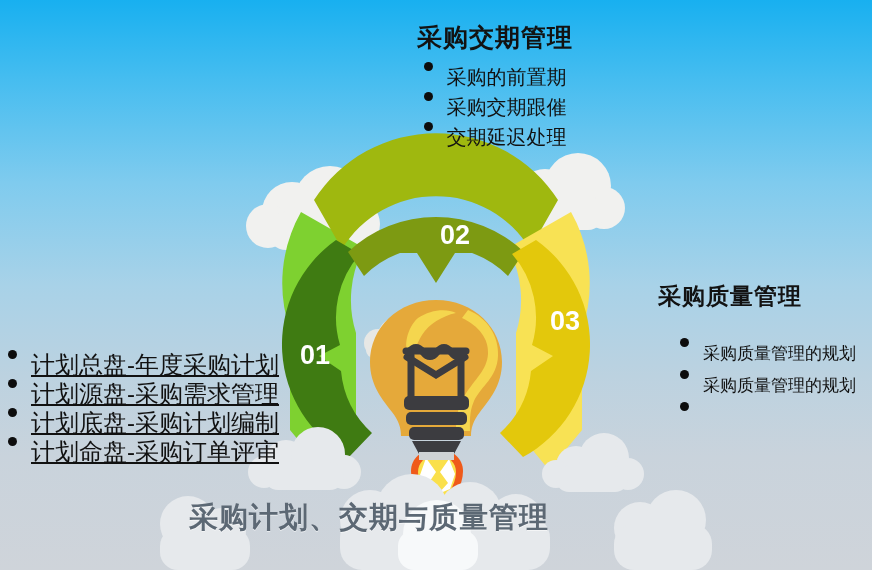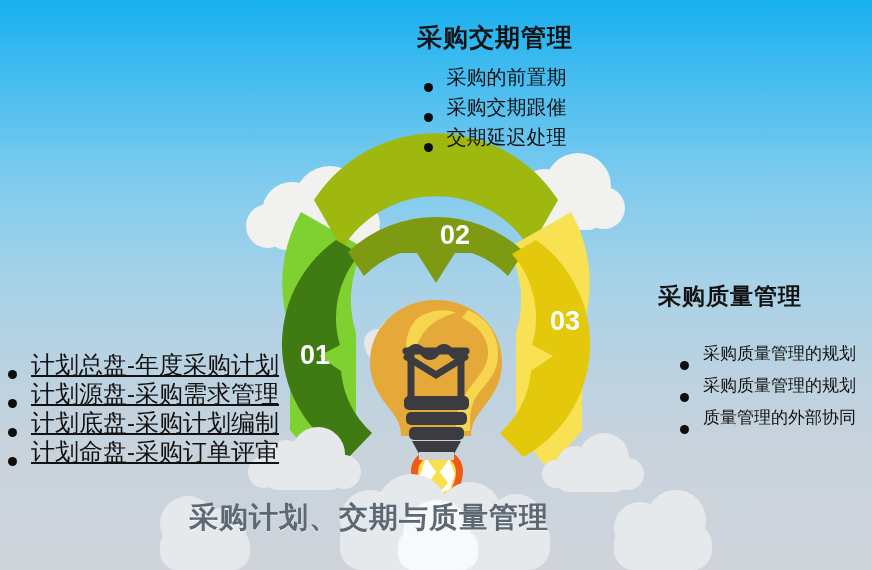--- a/index.html
+++ b/index.html
@@ -21,21 +21,21 @@
   #text-layer{z-index:6;}
 
   
   .block{position:absolute;}
   .blk-title{
     font-weight:bold;color:#121212;
     white-space:nowrap;letter-spacing:1px;
   }
   .blk-list{list-style:none;margin:0;padding:0;}
   .blk-list li{
-    display:flex;align-items:flex-end;
+    display:flex;align-items:flex-start;
     color:#111;white-space:nowrap;
   }
   .bullet{
     display:inline-block;width:9px;height:9px;border-radius:50%;
     background:#0d0d0d;flex:0 0 auto;margin-right:14px;
   }
 
   
   #block-top{left:330px;top:20px;width:330px;text-align:center;}
   #block-top .blk-title{font-size:25px;line-height:34px;}
@@ -281,20 +281,19 @@
         <li>
             <span class="bullet"></span>
             <span>采购质量管理的规划</span>
           </li>
         <li>
             <span class="bullet"></span>
             <span>采购质量管理的规划</span>
           </li>
         <li>
             <span class="bullet"></span>
-            <span>质量管理的外部协同</span>
           </li>
       </ul>
     </div>
 
     <div id="caption">采购计划、交期与质量管理</div>
   </div>
 </div>
 
 </body></html>

